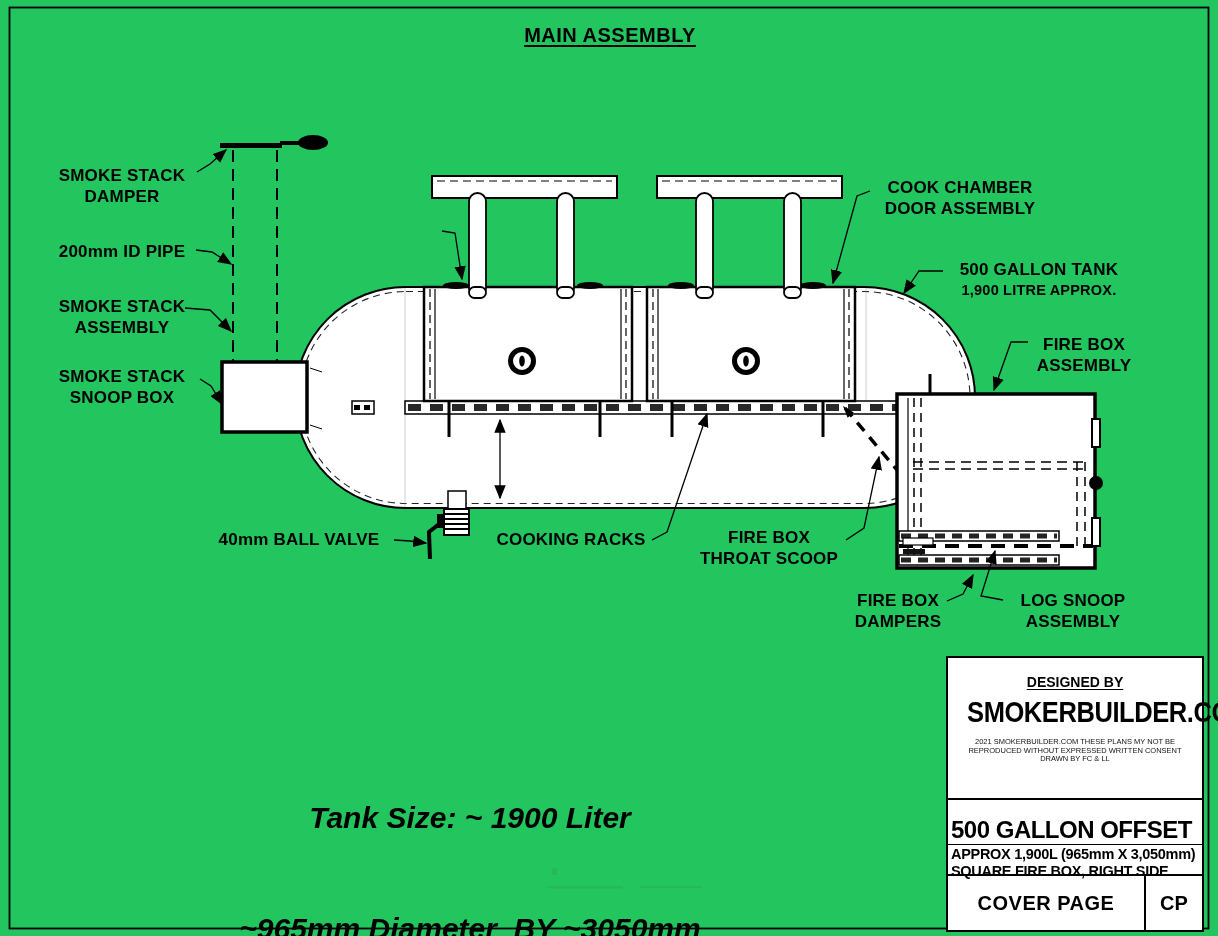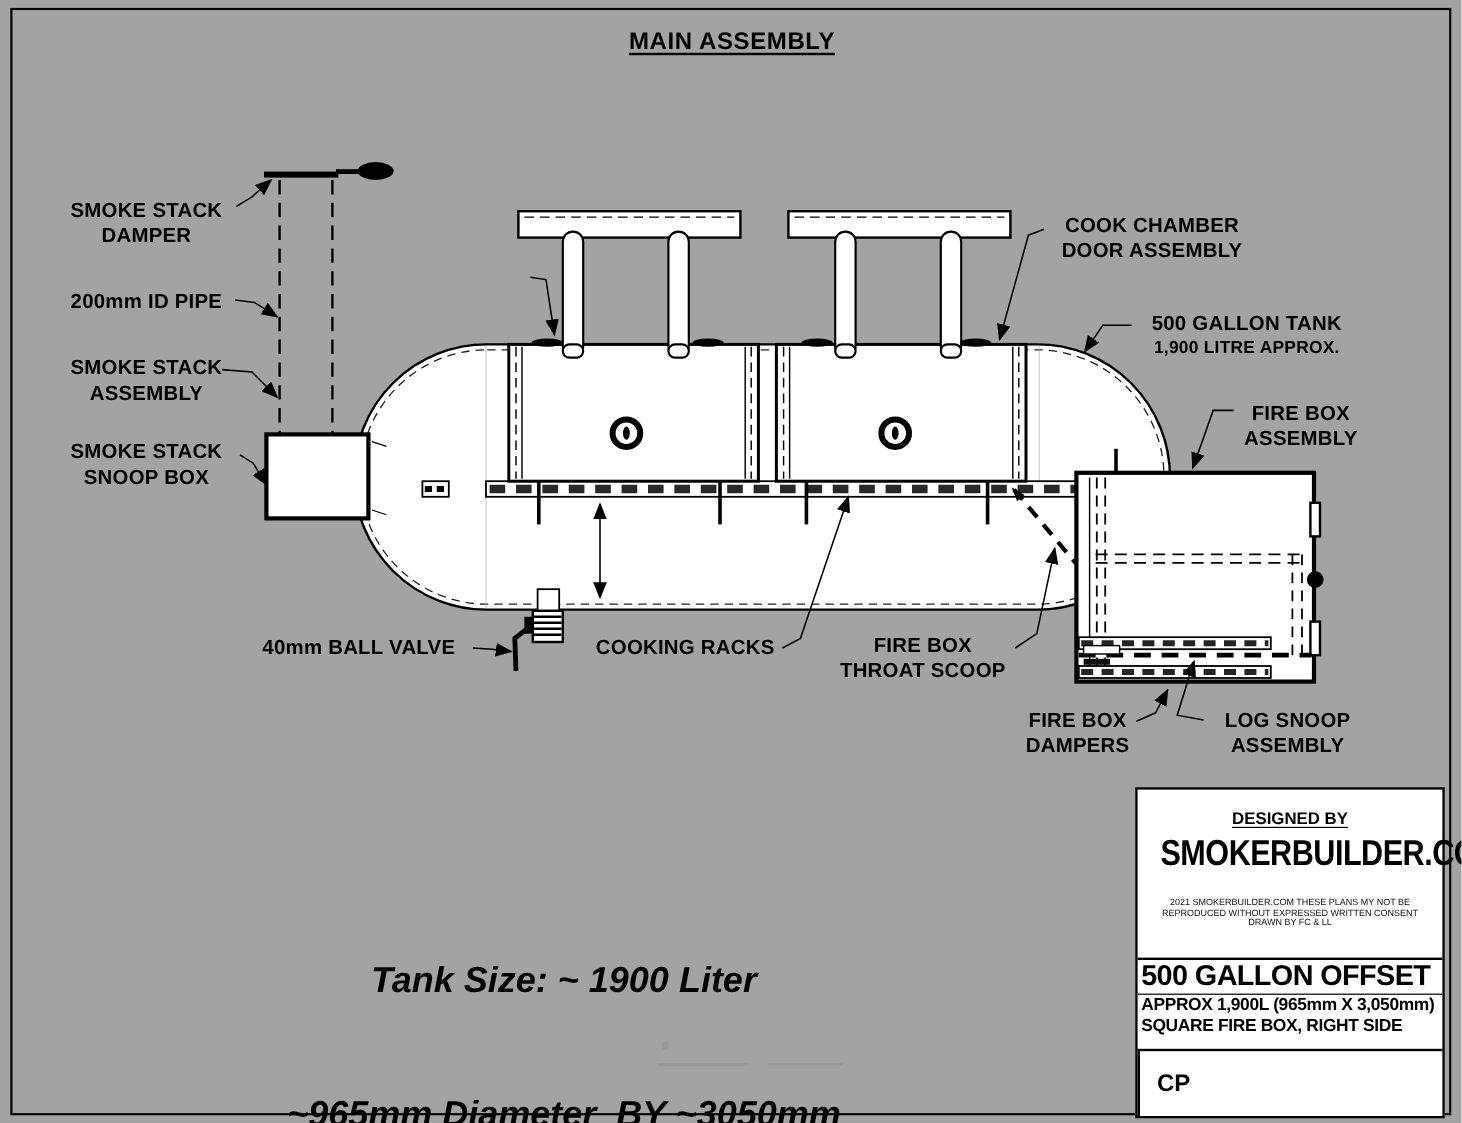--- a/index.html
+++ b/index.html
@@ -1,39 +1,39 @@
 <!DOCTYPE html>
 <html><head>
 <meta charset="utf-8">
 <style>
   html,body{margin:0;padding:0;background:#fff;}
-  .page{position:relative;width:1218px;height:936px;background:#a3a3a3;overflow:hidden;
+  .page{position:relative;width:1218px;height:936px;background:#22c55e;overflow:hidden;
         font-family:"Liberation Sans",sans-serif;color:#000;}
   svg{position:absolute;left:0;top:0;}
   .title{position:absolute;left:470px;top:24px;width:280px;text-align:center;
          font-size:20px;font-weight:bold;letter-spacing:.5px;
          text-decoration:underline;text-underline-offset:3px;}
   .label{position:absolute;font-weight:bold;font-size:17px;line-height:21px;
          text-align:center;letter-spacing:.2px;white-space:nowrap;}
   .label .ln{display:block;}
   .label .sub{font-size:14.5px;}
   .note{position:absolute;left:225px;top:725px;width:490px;text-align:center;
         font-weight:bold;font-style:italic;font-size:30px;line-height:37px;white-space:pre;}
   
   .tblock{position:absolute;left:946px;top:656px;width:258px;border:2px solid #000;
           background:#fff;box-sizing:border-box;}
   .tb-sec1{height:124px;text-align:center;}
   .tb-designed{margin-top:16px;font-size:14px;font-weight:bold;
                text-decoration:underline;text-underline-offset:2px;}
   .tb-company{margin-top:5px;font-size:30px;font-weight:bold;white-space:nowrap;
               transform:scaleX(.85);transform-origin:50% 50%;letter-spacing:-.5px;}
-  .tb-disc{margin-top:19px;font-size:7.5px;line-height:8.6px;color:#111;}
+  .tb-disc{margin-top:9px;font-size:7.5px;line-height:8.6px;color:#111;}
   .tb-disc span{display:block;}
   .tb-sec2{border-top:2px solid #000;height:76px;box-sizing:border-box;}
-  .tb-model{font-size:24px;font-weight:bold;letter-spacing:-.5px;padding:0 3px 0 3px;
+  .tb-model{font-size:24px;font-weight:bold;letter-spacing:-.5px;padding:16px 3px 0 3px;
             border-bottom:1.5px solid #000;white-space:nowrap;}
   .tb-spec{font-size:14.5px;font-weight:bold;letter-spacing:-.3px;padding:1px 2px 0 3px;
            white-space:nowrap;}
   .tb-sec3{border-top:2px solid #000;height:54px;display:flex;}
   .tb-sheet{flex:1;display:flex;align-items:center;justify-content:center;
             font-size:20px;font-weight:bold;letter-spacing:.5px;}
   .tb-code{width:56px;border-left:2px solid #000;display:flex;align-items:center;
            justify-content:center;font-size:20px;font-weight:bold;}
 </style>
 </head>
@@ -257,17 +257,18 @@
         <span>REPRODUCED WITHOUT EXPRESSED WRITTEN CONSENT</span>
         <span>DRAWN BY FC &amp; LL</span>
       </div>
     </div>
     <div class="tb-sec2">
       <div class="tb-model">500 GALLON OFFSET</div>
       <div class="tb-spec">APPROX 1,900L (965mm X 3,050mm)</div>
       <div class="tb-spec">SQUARE FIRE BOX, RIGHT SIDE</div>
     </div>
     <div class="tb-sec3">
+      <div class="tb-sheet">COVER PAGE</div>
       <div class="tb-code">CP</div>
     </div>
   </div>
 
 </div>
 
 </body></html>

